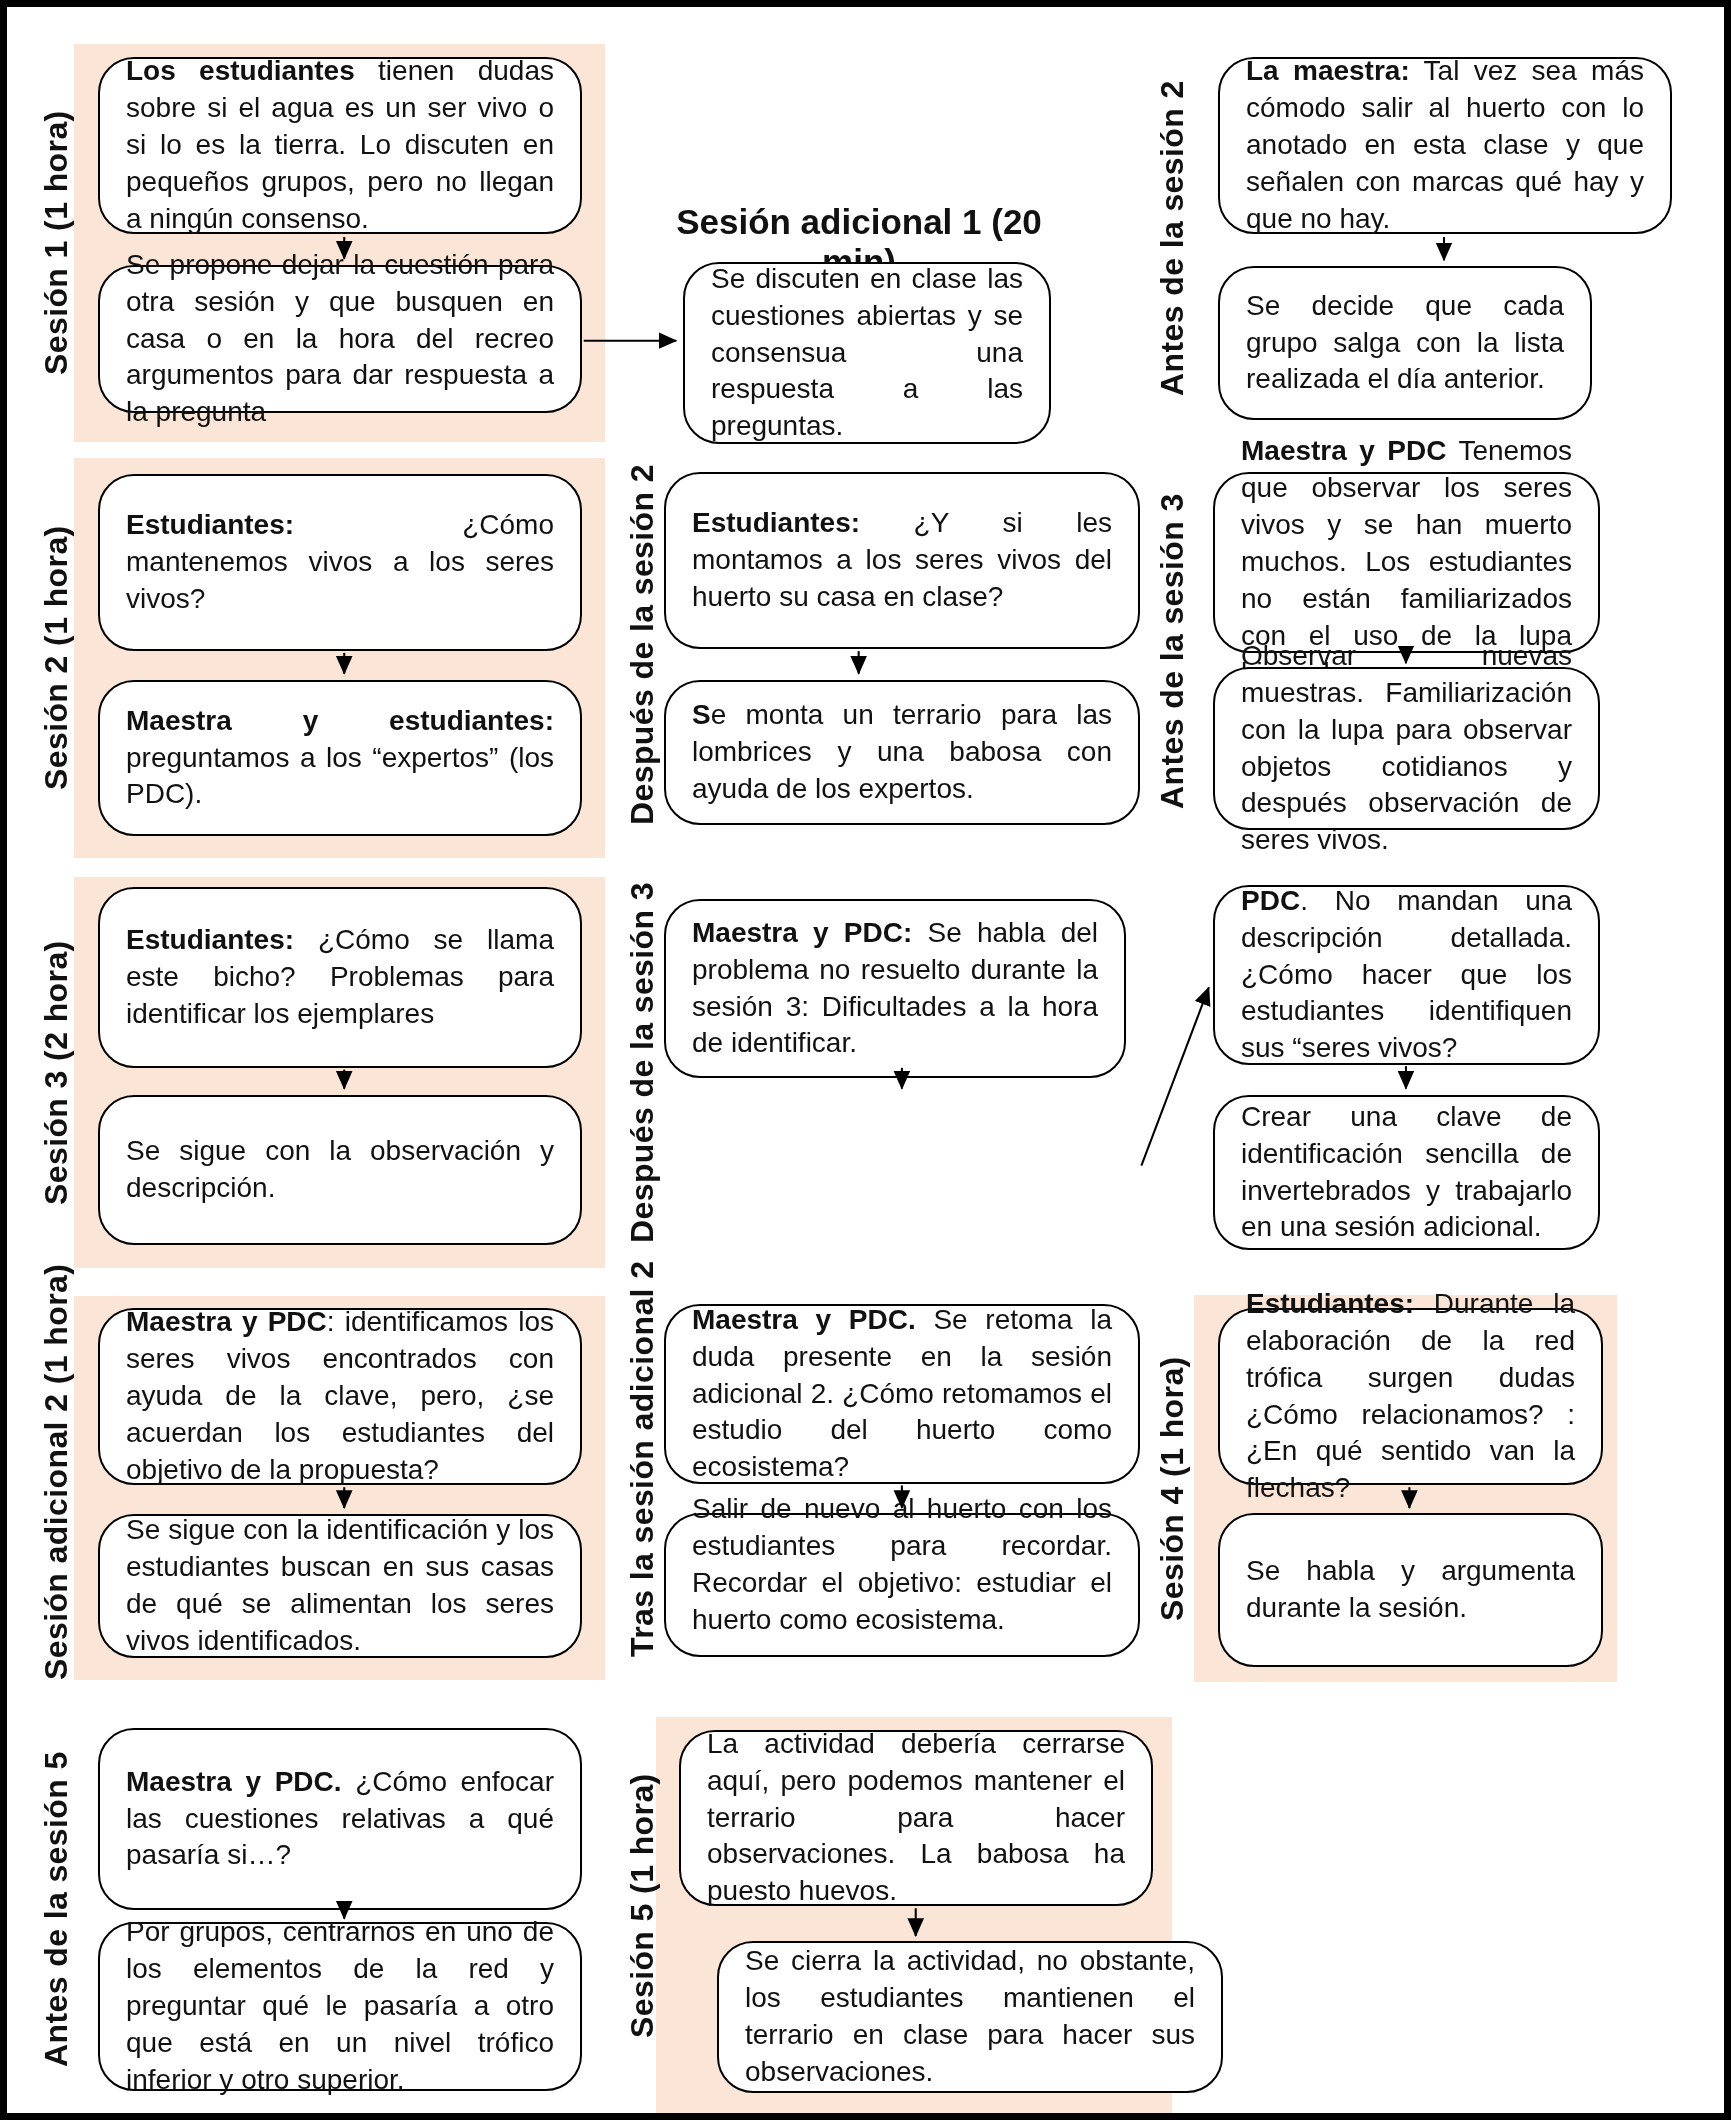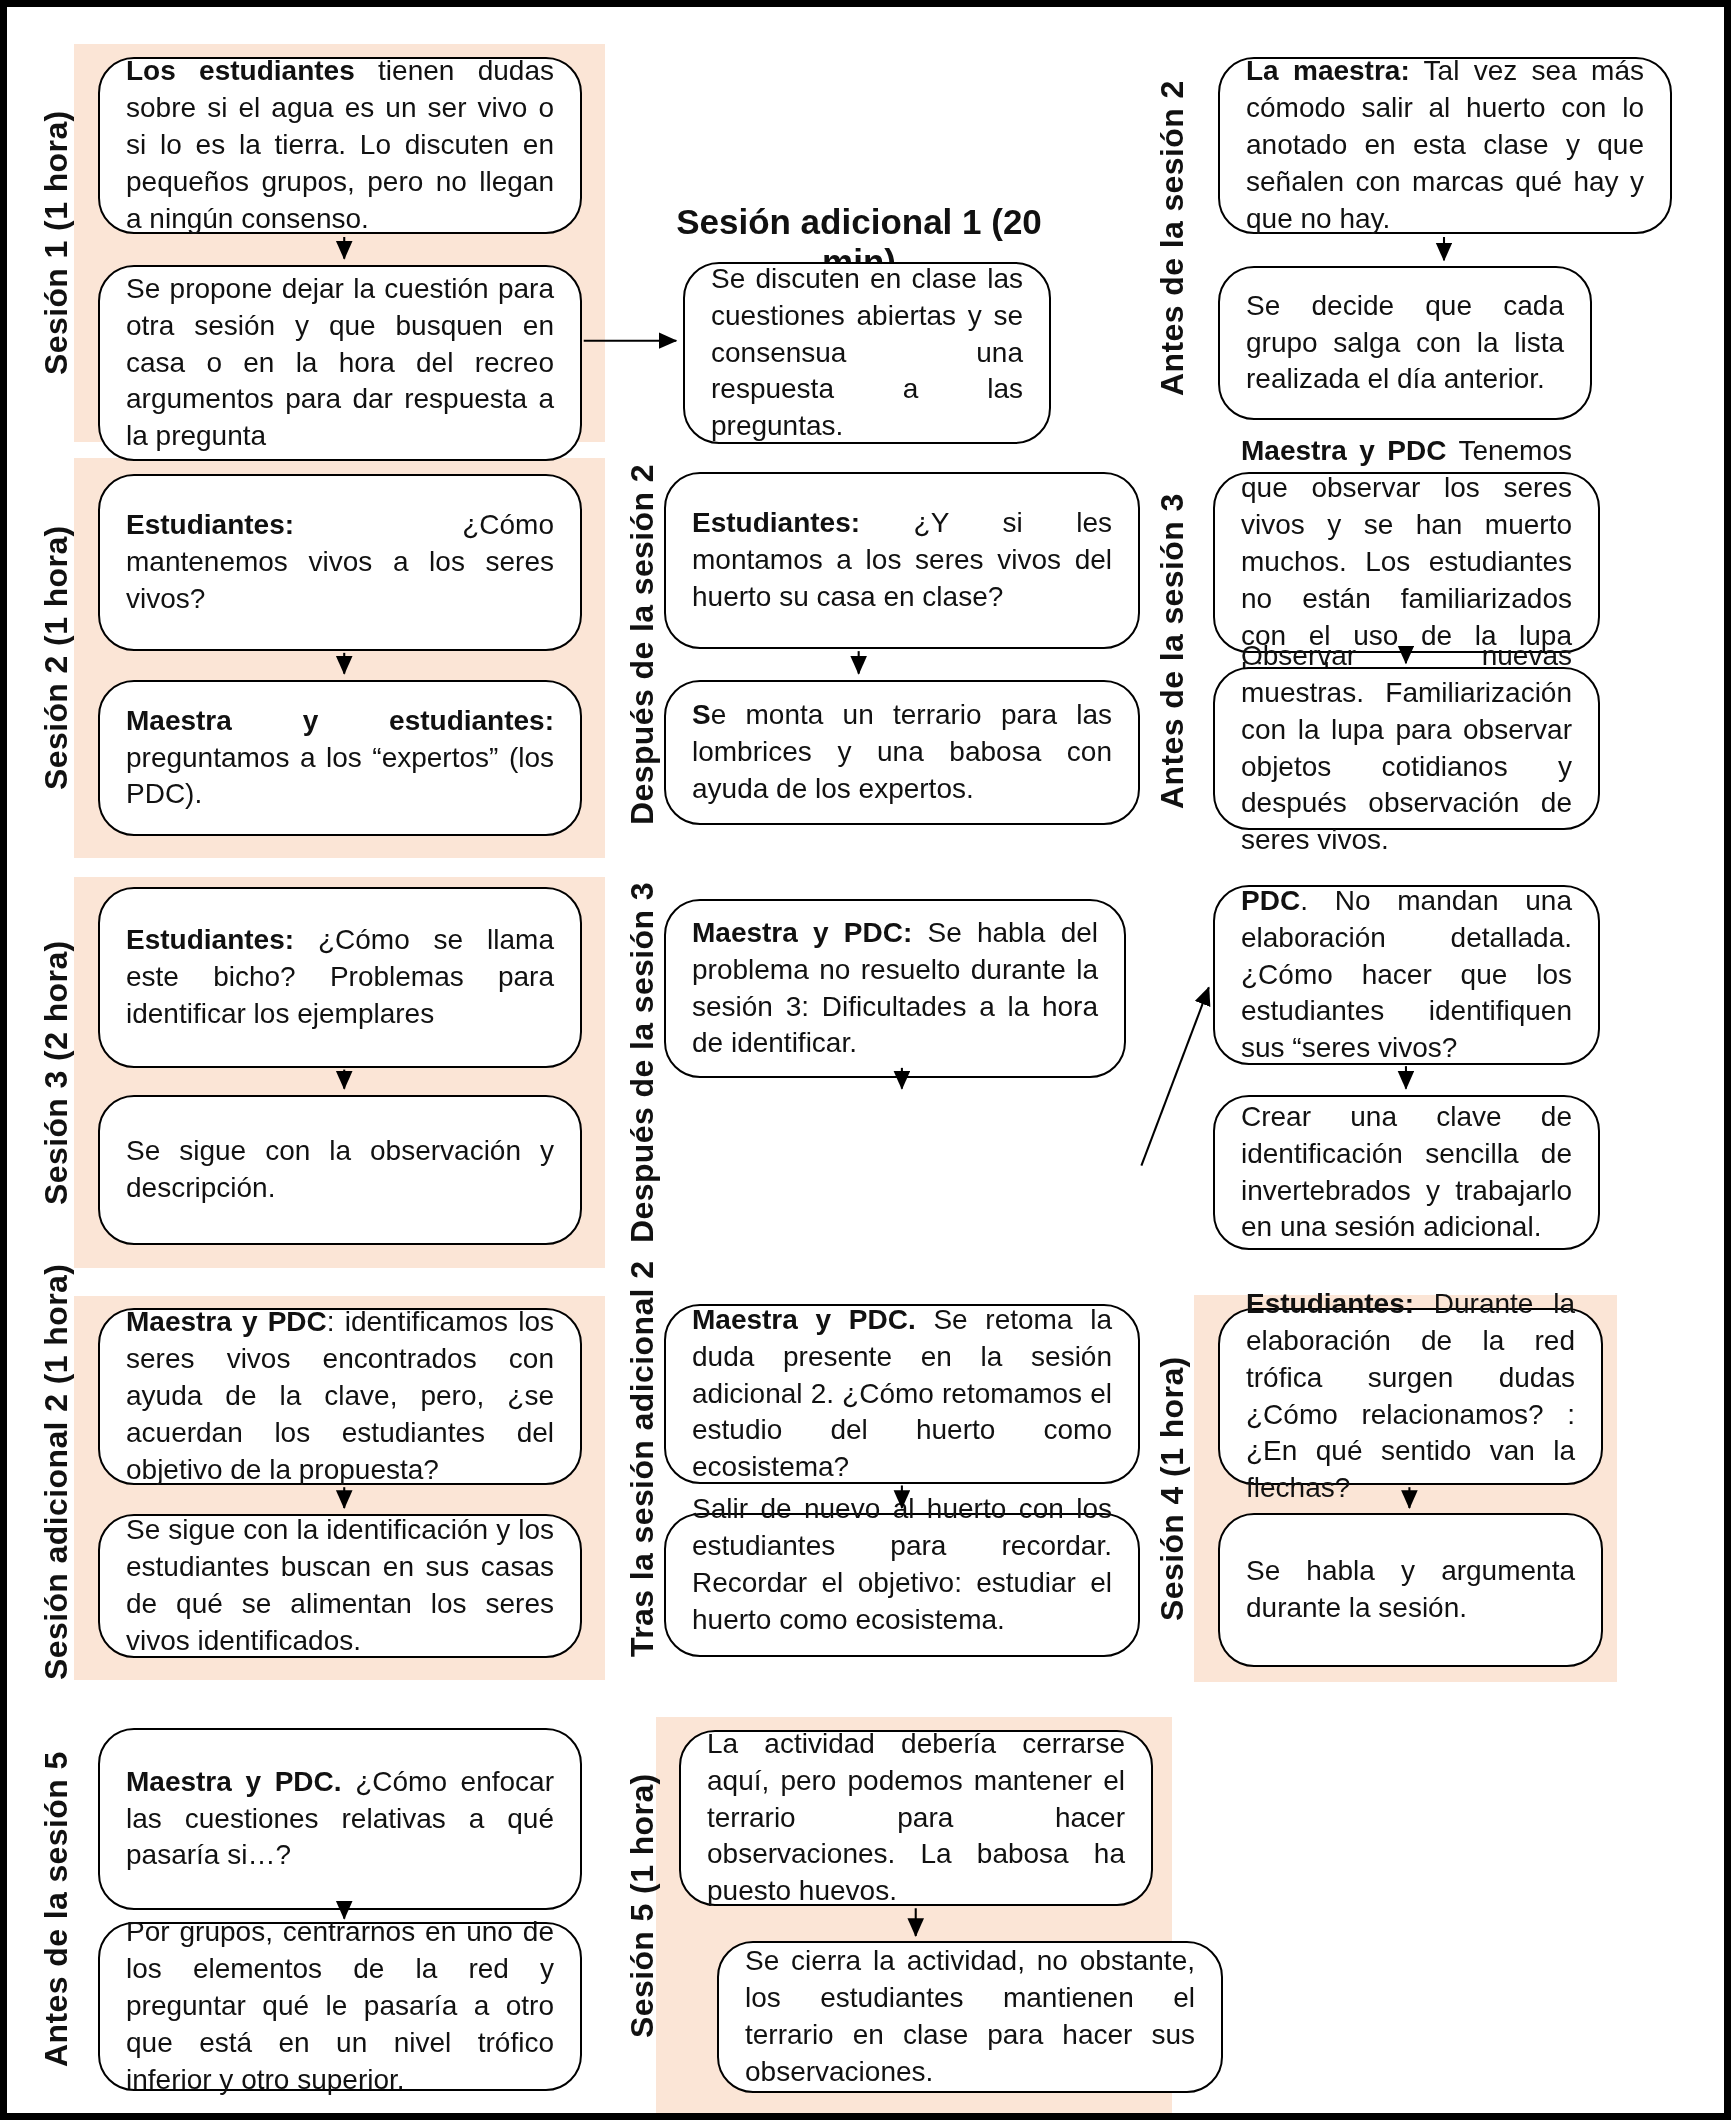--- a/index.html
+++ b/index.html
@@ -48,21 +48,21 @@
 
   <div class="vlabel" style="left:1147px;top:50px;height:363px;">Antes de la sesión 2</div>
   <div class="vlabel" style="left:1147px;top:465px;height:358px;">Antes de la sesión 3</div>
   <div class="vlabel" style="left:1147px;top:1288px;height:387px;">Sesión 4 (1 hora)</div>
 
   <div class="heading" style="left:653px;top:195px;width:398px;">Sesión adicional 1 (20 min)</div>
 
   <div class="box" style="left:91px;top:50px;width:484px;height:177px;">
     <p><b>Los estudiantes</b><span> tienen dudas sobre si el agua es un ser vivo o si lo es la tierra. Lo discuten en pequeños grupos, pero no llegan a ningún consenso.</span></p>
   </div>
-  <div class="box" style="left:91px;top:258px;width:484px;height:196px;">
+  <div class="box" style="left:91px;top:258px;width:484px;height:148px;">
     <p><b></b><span>Se propone dejar la cuestión para otra sesión y que busquen en casa o en la hora del recreo argumentos para dar respuesta a la pregunta</span></p>
   </div>
 
   <div class="box" style="left:676px;top:255px;width:368px;height:182px;">
     <p><b></b><span>Se discuten en clase las cuestiones abiertas y se consensua una respuesta a las preguntas.</span></p>
   </div>
 
   <div class="box" style="left:1211px;top:50px;width:454px;height:177px;">
     <p><b>La maestra:</b><span> Tal vez sea más cómodo salir al huerto con lo anotado en esta clase y que señalen con marcas qué hay y que no hay.</span></p>
   </div>
@@ -96,21 +96,21 @@
   </div>
   <div class="box" style="left:91px;top:1088px;width:484px;height:150px;">
     <p><b></b><span>Se sigue con la observación y descripción.</span></p>
   </div>
 
   <div class="box" style="left:657px;top:892px;width:462px;height:179px;">
     <p><b>Maestra y PDC:</b><span> Se habla del problema no resuelto durante la sesión 3: Dificultades a la hora de identificar.</span></p>
   </div>
 
   <div class="box" style="left:1206px;top:878px;width:387px;height:180px;">
-    <p><b>PDC</b><span>. No mandan una elaboración detallada. ¿Cómo hacer que los estudiantes identifiquen sus “seres vivos?</span></p>
+    <p><b>PDC</b><span>. No mandan una descripción detallada. ¿Cómo hacer que los estudiantes identifiquen sus “seres vivos?</span></p>
   </div>
   <div class="box" style="left:1206px;top:1088px;width:387px;height:155px;">
     <p><b></b><span>Crear una clave de identificación sencilla de invertebrados y trabajarlo en una sesión adicional.</span></p>
   </div>
 
   <div class="box" style="left:91px;top:1301px;width:484px;height:177px;">
     <p><b>Maestra y PDC</b><span>: identificamos los seres vivos encontrados con ayuda de la clave, pero, ¿se acuerdan los estudiantes del objetivo de la propuesta?</span></p>
   </div>
   <div class="box" style="left:91px;top:1507px;width:484px;height:144px;">
     <p><b></b><span>Se sigue con la identificación y los estudiantes buscan en sus casas de qué se alimentan los seres vivos identificados.</span></p>

